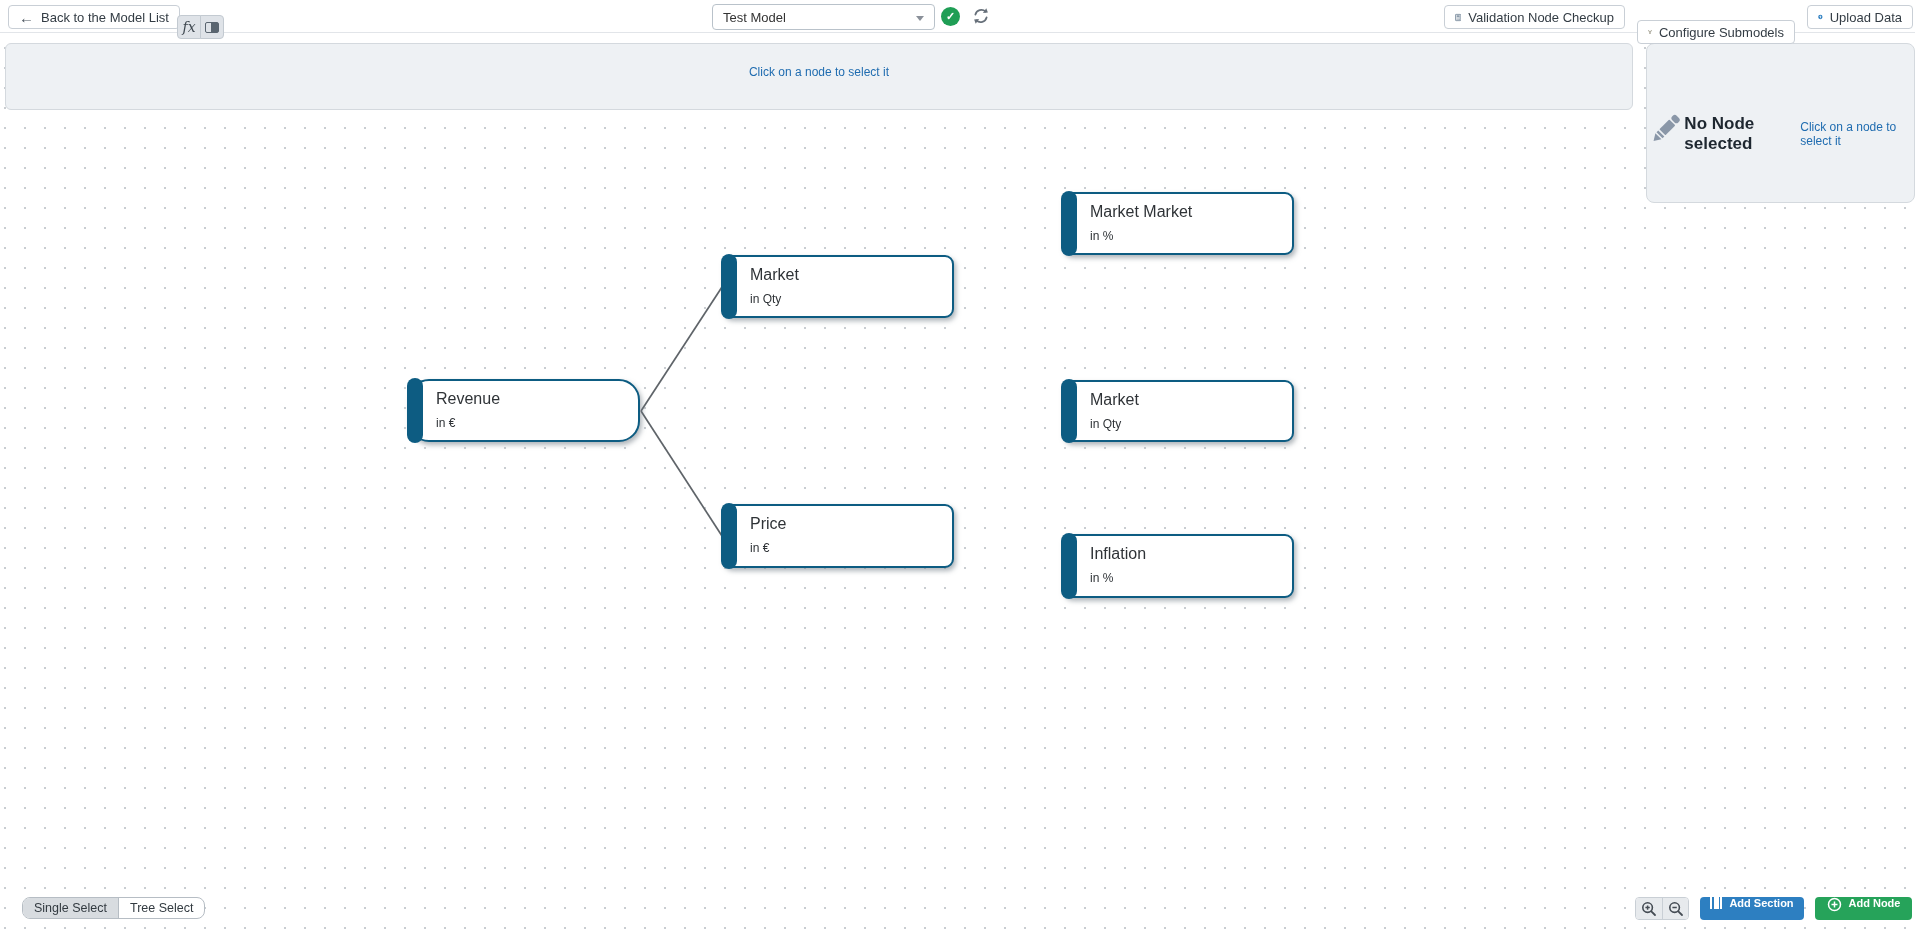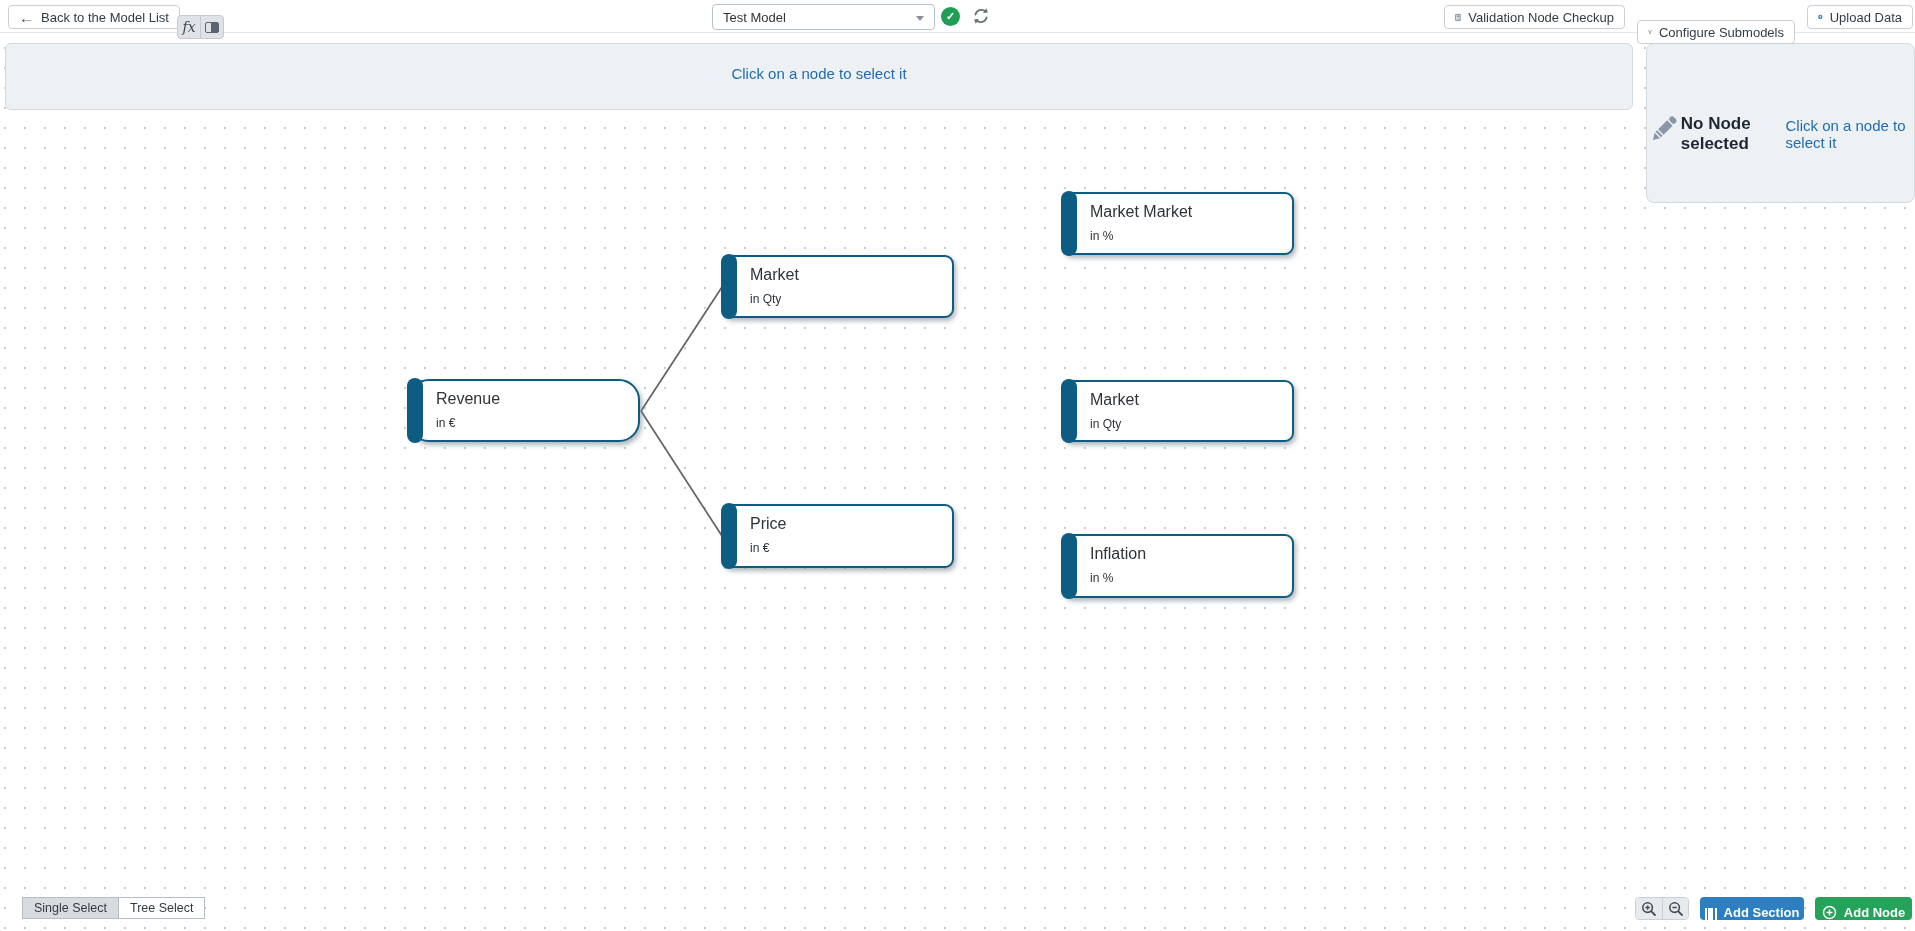--- a/index.html
+++ b/index.html
@@ -40,21 +40,21 @@
 
   
   .canvas { position:absolute; top:33px; left:0; width:1915px; height:898px;
             background-image:radial-gradient(#c9cdd1 1px, transparent 1.2px);
             background-size:20px 20px; background-position:15px 5px; }
 
   .op-editor { position:absolute; left:5px; top:10px; width:1628px; height:67px;
                background:var(--panel-bg); border:1px solid #d4d9de; border-radius:6px;
                text-align:center; padding-top:10px; }
   .op-title { font-size:13.5px; font-weight:bold; color:#1e2730; }
-  .link-text { font-size:15px; color:var(--link-blue); margin-top:11px; }
+  .link-text { font-size:12px; color:var(--link-blue); margin-top:11px; }
 
   .info-panel { position:absolute; left:1646px; top:10px; width:269px; height:160px;
                 background:var(--panel-bg); border:1px solid #d4d9de; border-radius:8px;
                 display:flex; flex-direction:row; align-items:center; padding-top:12px; }
   .info-title { font-size:17px; font-weight:bold; color:#1e2730; margin-top:9px; }
   .info-panel .link-text { margin-top:10px; }
 
   svg.edges { position:absolute; left:0; top:0; width:1915px; height:898px; pointer-events:none; }
   svg.edges line { stroke:var(--edge); stroke-width:1.7; }
 
@@ -62,35 +62,35 @@
           border-radius:9px; box-shadow:2px 3px 5px rgba(110,120,130,.55);
           cursor:pointer; }
   .node-accent { position:absolute; left:-3px; top:-3px; bottom:-3px; width:16px;
                  background:var(--node-accent); border-radius:9px; }
   .node-body { position:relative; padding:8px 10px 0 26px; }
   .node-title { font-size:16px; color:#2f3337; line-height:1.25; }
   .node-unit { font-size:12px; color:#2f3337; margin-top:7px; }
 
   
   .seg { position:absolute; top:864px; left:22px; display:flex; height:22px;
-         border:1px solid #b6bdc4; border-radius:0; overflow:hidden; background:#fff; }
+         border:1px solid #b6bdc4; border-radius:8px; overflow:hidden; background:#fff; }
   .seg-item { display:flex; align-items:center; padding:0 11px; font-size:12.5px;
               color:#333b41; cursor:pointer; }
   .seg-item.active { background:#d8dce0; }
   .seg-item + .seg-item { border-left:1px solid #b6bdc4; }
 
   .zoomgrp { position:absolute; top:864px; left:1635px; display:flex; height:23px;
              border:1px solid #c9cfd5; border-radius:4px; overflow:hidden; }
   .zoombtn { width:26px; display:flex; align-items:center; justify-content:center;
              background:#e7eaed; cursor:pointer; }
   .zoombtn + .zoombtn { border-left:1px solid #c9cfd5; }
 
   .action-btn { position:absolute; top:864px; height:23px; border-radius:4px; color:#fff;
-                display:flex; align-items:flex-end; justify-content:center; gap:7px;
-                font-size:13px; font-weight:bold; cursor:pointer; }
+                display:flex; align-items:flex-start; justify-content:center; gap:7px;
+                font-size:11px; font-weight:bold; cursor:pointer; }
   .add-section { left:1700px; width:104px; background:var(--add-section-bg); }
   .add-node { left:1815px; width:97px; background:var(--add-node-bg); }
   .bars-ico { display:flex; gap:1.5px; align-items:center; height:12px; }
   .bars-ico i { display:block; height:12px; }
   .bars-ico .b1 { width:2px; background:#fff; }
   .bars-ico .b2 { width:5px; background:#fff; }
   .bars-ico .b3 { width:2px; background:#fff; }
 </style>
 </head>
 <body>

